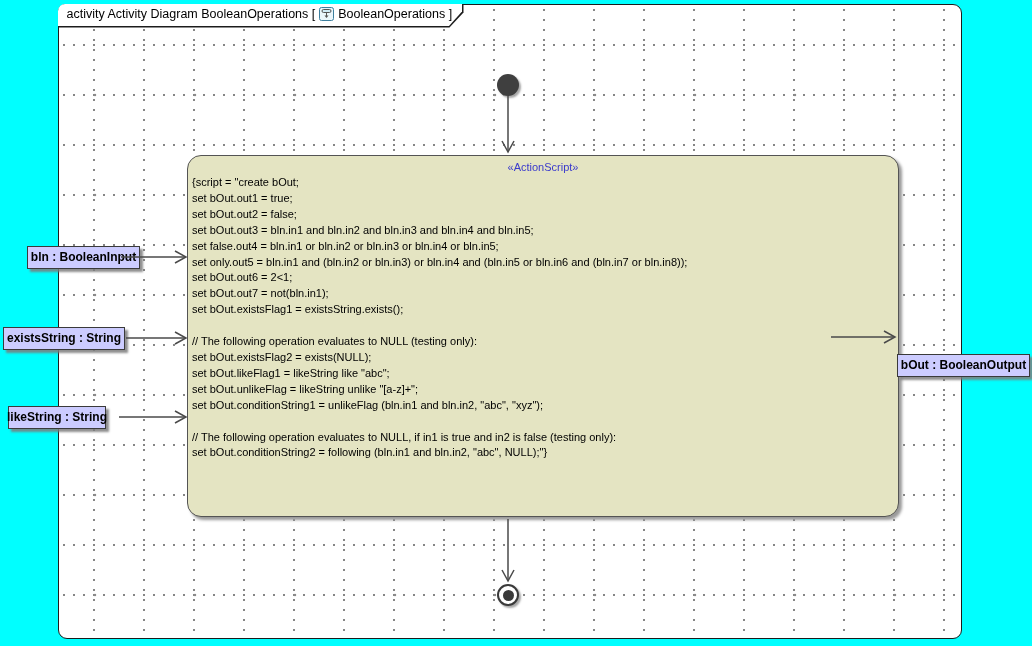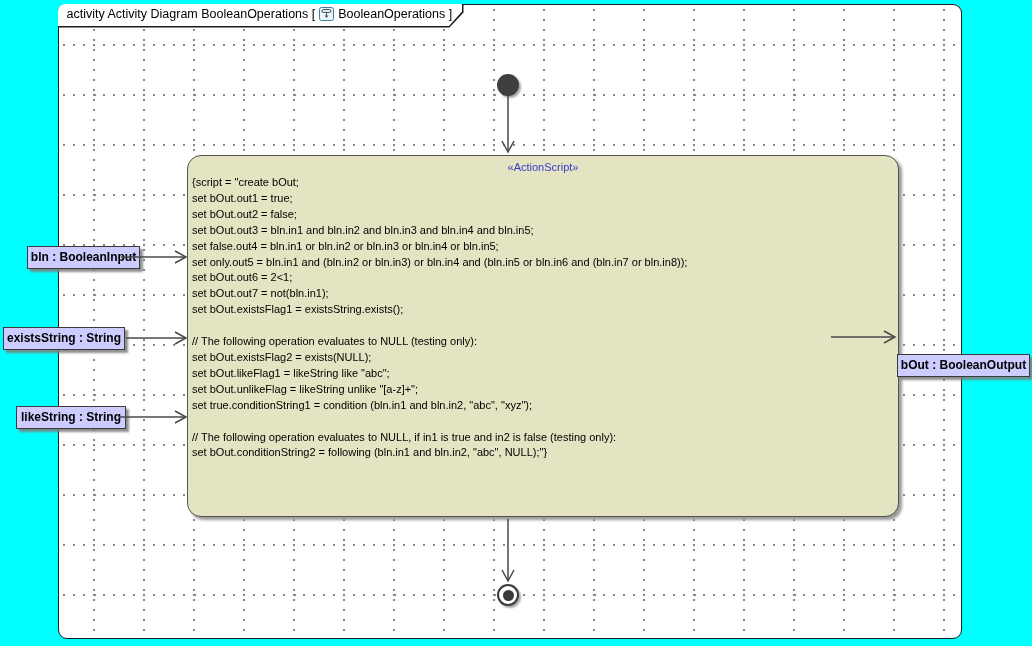--- a/index.html
+++ b/index.html
@@ -99,30 +99,30 @@
         <div class="script-line">set false.out4 = bln.in1 or bln.in2 or bln.in3 or bln.in4 or bln.in5;</div>
         <div class="script-line">set only.out5 = bln.in1 and (bln.in2 or bln.in3) or bln.in4 and (bln.in5 or bln.in6 and (bln.in7 or bln.in8));</div>
         <div class="script-line">set bOut.out6 = 2&lt;1;</div>
         <div class="script-line">set bOut.out7 = not(bln.in1);</div>
         <div class="script-line">set bOut.existsFlag1 = existsString.exists();</div>
         <div class="script-line">&nbsp;</div>
         <div class="script-line">// The following operation evaluates to NULL (testing only):</div>
         <div class="script-line">set bOut.existsFlag2 = exists(NULL);</div>
         <div class="script-line">set bOut.likeFlag1 = likeString like "abc";</div>
         <div class="script-line">set bOut.unlikeFlag = likeString unlike "[a-z]+";</div>
-        <div class="script-line">set true.conditionString1 = condition (bln.in1 and bln.in2, "abc", "xyz");</div>
+        <div class="script-line">set bOut.conditionString1 = unlikeFlag (bln.in1 and bln.in2, "abc", "xyz");</div>
         <div class="script-line">&nbsp;</div>
         <div class="script-line">// The following operation evaluates to NULL, if in1 is true and in2 is false (testing only):</div>
         <div class="script-line">set bOut.conditionString2 = following (bln.in1 and bln.in2, "abc", NULL);"}</div>
       </div>
   </div>
 
   <div class="pin-label" style="left:7px; top:246px; width:113px;margin-left:20px;">bln : BooleanInput</div>
   <div class="pin-label" style="left:3px; top:327px; width:122px;">existsString : String</div>
-  <div class="pin-label" style="left:8px; top:406px; width:110px;margin-left:8px;">likeString : String</div>
+  <div class="pin-label" style="left:8px; top:406px; width:98px;">likeString : String</div>
   <div class="pin-label" style="left:897px; top:326px; width:133px;margin-top:28px;">bOut : BooleanOutput</div>
 
   <svg class="edges" width="1032" height="646">
     <g>
       <polyline points="508,96 508,151"></polyline>
       <polyline points="502,141 508,152 514,141"></polyline>
     </g>
     <g>
       <polyline points="508,519 508,580"></polyline>
       <polyline points="502,570 508,581 514,570"></polyline>

